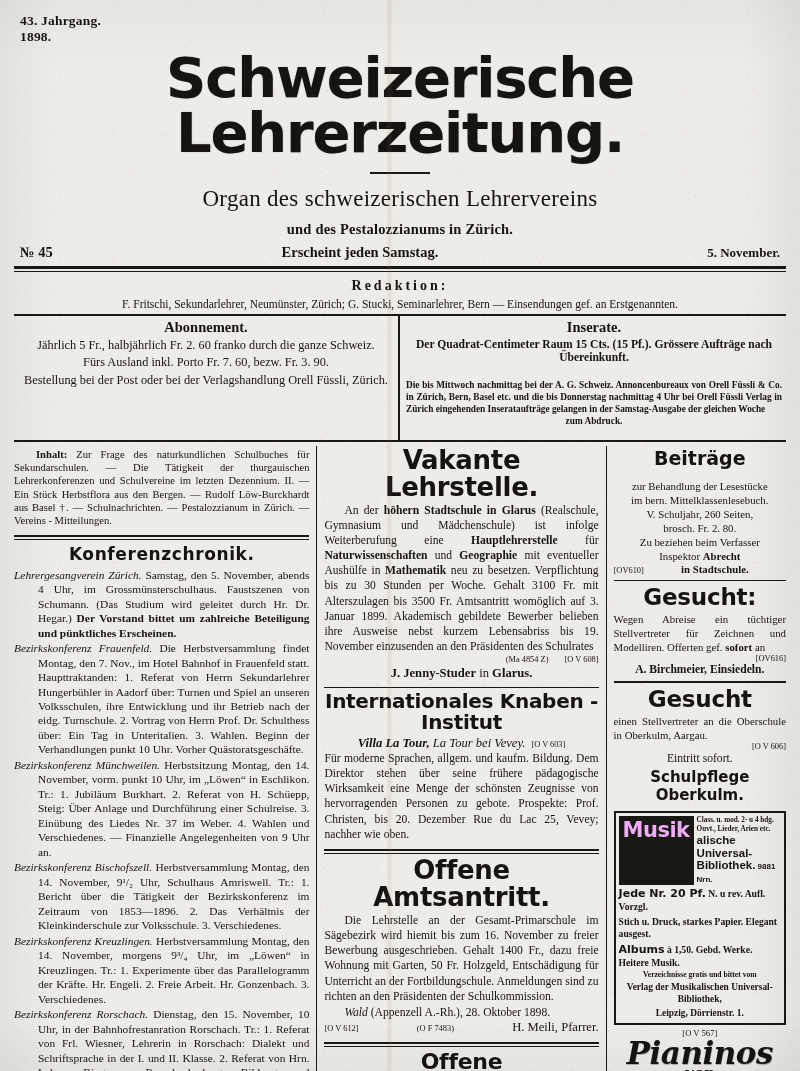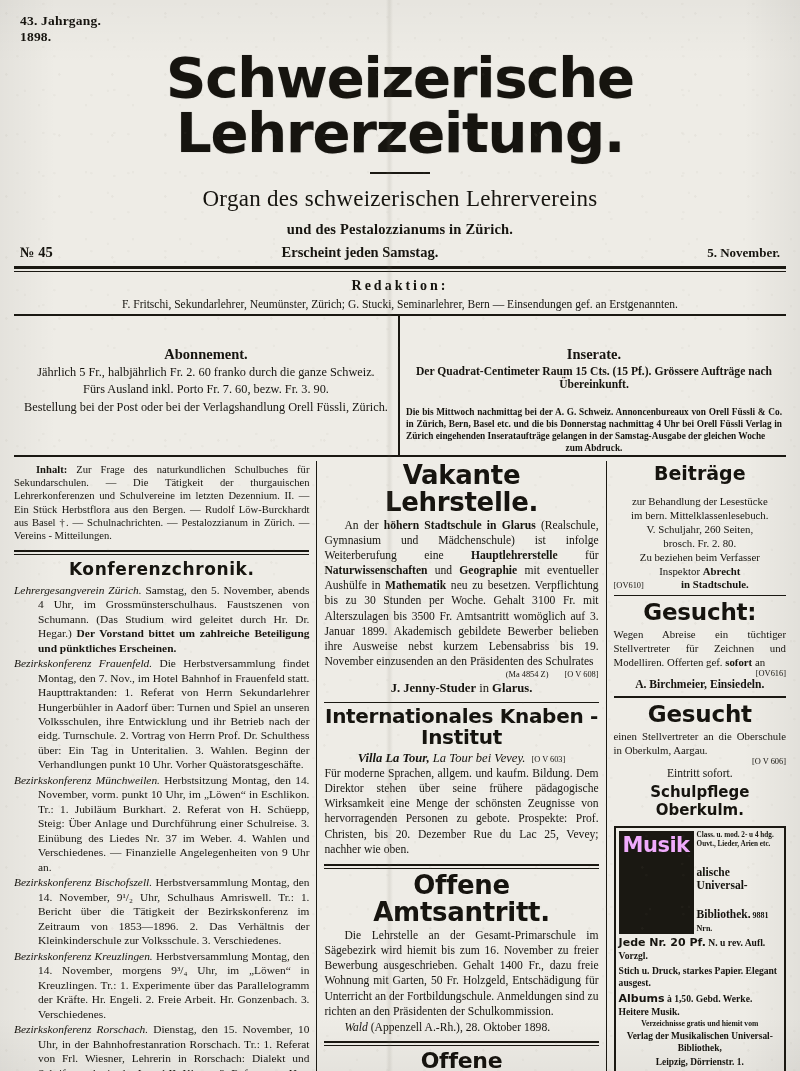--- a/index.html
+++ b/index.html
@@ -63,22 +63,22 @@
   .thickrule{height:3px;background:#1a1812;margin-top:5px;}
   .thinrule{height:1px;background:#1a1812;margin-top:2px;}
 
   
   .redaktion-t{text-align:center;font-weight:bold;font-size:14px;letter-spacing:3px;margin-top:6px;}
   .redaktion-b{text-align:center;font-size:11.5px;margin-top:4px;}
 
   
   .ab-wrap{display:flex;margin-top:4px;border-top:2px solid #1a1812;border-bottom:2px solid #1a1812;}
   .ab-left{width:50%;box-sizing:border-box;padding:3px 4px 4px 4px;border-right:2px solid #1a1812;}
-  .ab-right{width:50%;box-sizing:border-box;padding:3px 4px 0 6px;}
-  .ab-h{text-align:center;font-weight:bold;font-size:14.5px;margin-top:27px;}
+  .ab-right{width:50%;box-sizing:border-box;padding:3px 4px 12px 6px;}
+  .ab-h{text-align:center;font-weight:bold;font-size:14.5px;}
   .ab-left p{margin:2px 0 0 0;text-align:center;font-size:12.3px;line-height:1.25;}
   .ab-right .lead{text-align:center;font-size:11.6px;font-weight:bold;margin:2px 0 0 0;}
   .ab-right .fine{font-size:9.3px;line-height:1.28;text-align:justify;margin:16px 0 0 0;font-weight:bold;}
   .ab-right .fine .c{display:block;text-align:center;}
 
   
   .body3{display:flex;margin-top:4px;height:700px;}
   .col{box-sizing:border-box;}
   .colL{width:313px;padding-right:7px;border-right:1.5px solid #1a1812;}
   .colM{width:298px;padding:0 7px;border-right:1.5px solid #1a1812;}
@@ -122,21 +122,21 @@
   .rrule{height:1.5px;background:#1a1812;margin:5px 0 3px 0;}
   .rrow{display:flex;justify-content:space-between;font-size:8.4px;align-items:baseline;}
   .rcenter{text-align:center;font-size:11.6px;font-weight:bold;}
   .rbig{text-align:center;font-family:"DejaVu Sans",sans-serif;font-weight:bold;font-size:15px;margin-top:2px;}
 
   .musikbox{border:2px solid #1a1812;margin-top:7px;padding:3px 3px 4px 3px;}
   .musik-top{display:flex;align-items:stretch;gap:3px;}
   .musik-word{background:#1a1812;color:#f0abfc;font-family:"DejaVu Sans",sans-serif;font-weight:bold;
     font-size:21px;line-height:1.05;padding:3px 4px 4px 4px;letter-spacing:-.5px;}
   .musik-right{flex:1;font-size:7.2px;line-height:1.25;font-weight:bold;}
-  .musik-right .b1{font-size:11.5px;font-family:Liberation Serif, serif;line-height:1.1;margin-top:17px;}
+  .musik-right .b1{font-size:11.5px;font-family:Liberation Sans, sans-serif;line-height:1.1;}
   .musik-line{font-size:9.6px;font-weight:bold;line-height:1.3;margin-top:2px;}
   .musik-line .lg{font-family:"DejaVu Sans",sans-serif;font-size:11px;}
   .musik-fine{font-size:7.6px;text-align:center;line-height:1.3;font-weight:bold;margin-top:1px;}
 
   .refc{text-align:center;font-size:8.6px;margin-top:3px;}
 
   .pianobox{margin-top:1px;}
   .piano-h{text-align:center;font-family:"DejaVu Serif",serif;font-weight:bold;font-style:italic;
     font-size:31px;line-height:.95;letter-spacing:-.5px;text-shadow:.5px .5px 0 rgba(0,0,0,.25);}
   .piano-von{text-align:center;font-family:"DejaVu Serif",serif;font-weight:bold;font-style:italic;font-size:15px;line-height:1;margin-top:-2px;}
@@ -217,20 +217,25 @@
 
       <div class="mh1" style="font-size:20px;">Internationales Knaben - Institut</div>
       <div class="villa"><b>Villa La Tour,</b><span> La Tour bei Vevey.</span><span class="ref">[O V 603]</span></div>
       <p class="mp" style="text-indent:0;">Für moderne Sprachen, allgem. und kaufm. Bildung. Dem Direktor stehen über seine frühere pädagogische Wirksamkeit eine Menge der schönsten Zeugnisse von hervorragenden Personen zu gebote. Prospekte: Prof. Christen, bis 20. Dezember Rue du Lac 25, Vevey; nachher wie oben.</p>
 
       <div class="midrule-d"></div>
 
       <div class="mh1">Offene Amtsantritt.</div>
       <p class="mp">Die Lehrstelle an der Gesamt-Primarschule im Sägebezirk wird hiemit bis zum 16. November zu freier Bewerbung ausgeschrieben. Gehalt 1400 Fr., dazu freie Wohnung mit Garten, 50 Fr. Holzgeld, Entschädigung für Unterricht an der Fortbildungschule. Anmeldungen sind zu richten an den Präsidenten der Schulkommission.</p>
       <div class="place"><i>Wald</i><span> (Appenzell A.-Rh.), 28. Oktober 1898.</span></div>
+      <div class="endrow">
+        <span>[O V 612]</span>
+        <span>(O F 7483)</span>
+        <span class="who"><span>H. Meili,</span><span> Pfarrer.</span></span>
+      </div>
 
       <div class="midrule-d"></div>
 
       <div class="mh1" style="font-size:22px;">Offene Sekundarlehrerstelle.</div>
       <p class="mp"><span>Die vakant gewordene, gegenwärtig durch einen Verweser besetzte Lehrerstelle an der Sekundarschule </span><b>Illnau</b><span> ist auf 1. Mai 1899 nach Beschluss der Sekundarschulkreisgemeinde definitiv zu besetzen. Bewerber um diese Stelle wollen ihre schriftliche Anmeldung unter Beifügung der Zeugnisse, sowie Wahlfähigkeitsausweises bis zum </span></p>
 
     </div>
 
     <div class="col colR">
       <div class="rh1">Beiträge</div>
@@ -273,21 +278,21 @@
           <div class="musik-right">
             <div>Class. u. mod. 2- u 4 hdg.</div>
             <div>Ouvt., Lieder, Arien etc.</div>
             <div class="b1">alische Universal-</div>
             <div class="b1"><span>Bibliothek.</span><span style="font-size:8px;"> 9881 Nrn.</span></div>
           </div>
         </div>
         <div class="musik-line"><span class="lg">Jede Nr. 20 Pf.</span><span> N. u rev. Aufl. Vorzgl.</span></div>
         <div class="musik-line">Stich u. Druck, starkes Papier. Elegant ausgest.</div>
         <div class="musik-line"><span class="lg">Albums</span><span> à 1,50. Gebd. Werke. Heitere Musik.</span></div>
-        <div class="musik-fine">Verzeichnisse gratis und hiemit vom</div>
+        <div class="musik-fine">Verzeichnisse gratis und bittet vom</div>
         <div class="musik-fine big" style="font-size:9.4px;">Verlag der Musikalischen Universal-Bibliothek,</div>
         <div class="musik-fine big" style="font-size:9.4px;">Leipzig, Dörrienstr. 1.</div>
       </div>
       <div class="refc">[O V 567]</div>
 
       <div class="pianobox">
         <div class="piano-h">Pianinos</div>
         <div class="piano-von">von</div>
         <div class="piano-h2">Römhildt - Weimar.</div>
 

